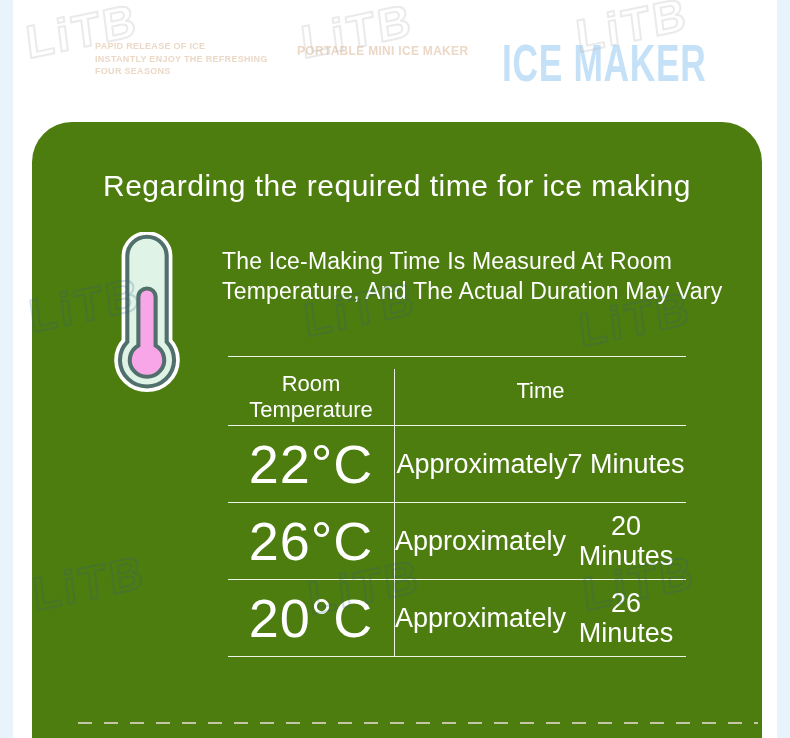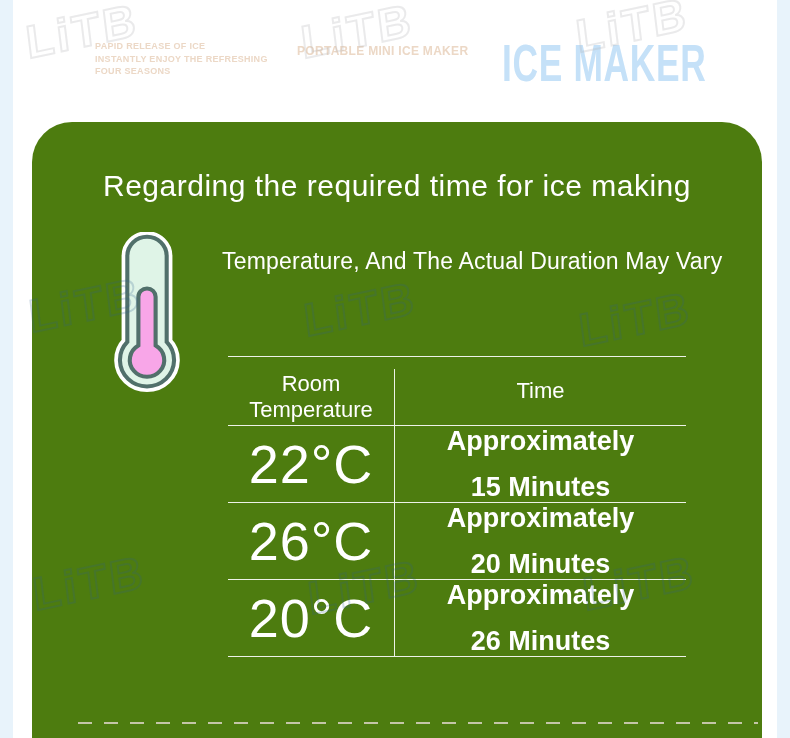--- a/index.html
+++ b/index.html
@@ -69,21 +69,21 @@
   .trow {
     display:grid; grid-template-columns:167px 1fr;
     height:77px; border-bottom:1.5px solid rgba(255,255,255,0.9);
   }
   .trow.thead { height:69px; }
   .tcell { display:flex; align-items:center; justify-content:center; text-align:center; }
   .tcell.c1 { border-right:1.5px solid rgba(255,255,255,0.9); }
   .hcell { font-size:22px; font-weight:normal; line-height:26px; }
   .hcell.c1 { padding:0 18px;margin-top:12px; }
   .temp { font-size:54px; font-weight:normal; letter-spacing:1px; }
-  .time { flex-direction:column; font-size:27px; font-weight:bold; line-height:30px;justify-content:space-between; }
+  .time { font-size:27px; font-weight:normal; line-height:30px; }
 
   
   .bottom-divider {
     position:absolute; left:78px; top:722px; width:680px; height:2px;
     background:repeating-linear-gradient(90deg,#ecdedb 0 14px, transparent 14px 26px);
     opacity:0.75;
   }
 </style>
 </head>
 <body>
@@ -106,34 +106,35 @@
 
     <div class="thermo">
       <svg width="82" height="168" viewBox="0 0 100 210" preserveAspectRatio="none">
         <path d="M26,30 A24,24 0 0 1 74,30 L74,137.4 A33,33 0 1 1 26,137.4 Z" fill="#ffffff" stroke="#ffffff" stroke-width="14" stroke-linejoin="round" stroke-linecap="round"></path>
         <path d="M26,30 A24,24 0 0 1 74,30 L74,137.4 A33,33 0 1 1 26,137.4 Z" fill="#dff4e7" stroke="#51706b" stroke-width="5"></path>
         <path d="M39.5,81 A10.5,10.5 0 0 1 60.5,81 L60.5,141.8 A21,21 0 1 1 39.5,141.8 Z" fill="#f8a6e8" stroke="#51706b" stroke-width="5"></path>
       </svg>
     </div>
 
     <div class="desc">
+      <div>The Ice-Making Time Is Measured At Room</div>
       <div>Temperature, And The Actual Duration May Vary</div>
     </div>
 
     <div class="ttable">
       <div class="trow thead">
         <div class="tcell c1 hcell">Room Temperature</div>
         <div class="tcell hcell">Time</div>
       </div>
 
       <div class="trow">
         <div class="tcell c1 temp">22°C</div>
         <div class="tcell time">
           <div>Approximately</div>
-          <div>15 Minutes</div>
+          <div>7 Minutes</div>
         </div>
       </div>
 
       <div class="trow">
         <div class="tcell c1 temp">26°C</div>
         <div class="tcell time">
           <div>Approximately</div>
           <div>20 Minutes</div>
         </div>
       </div>

